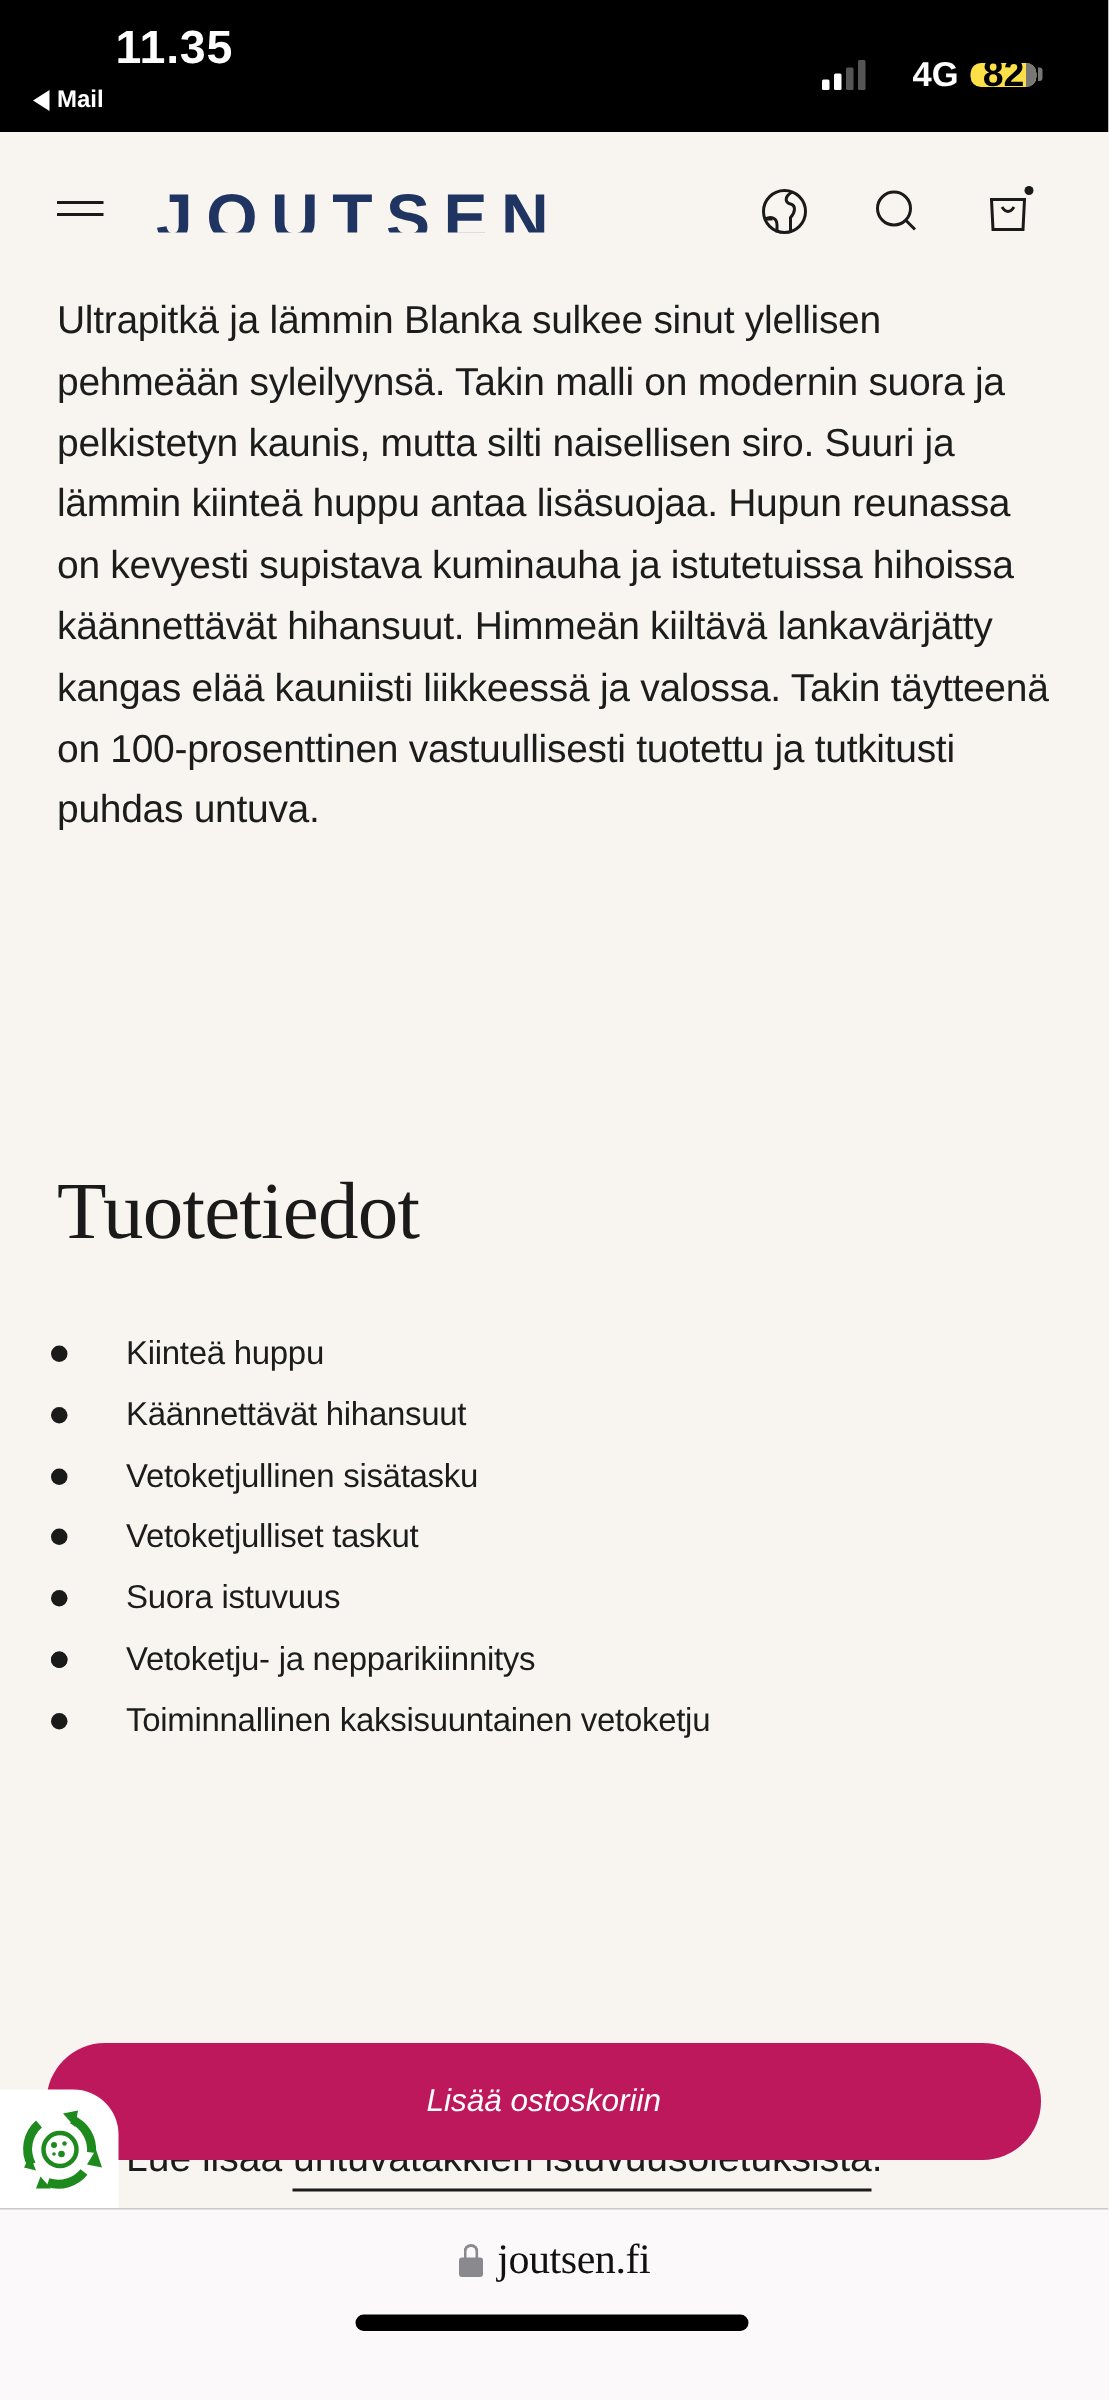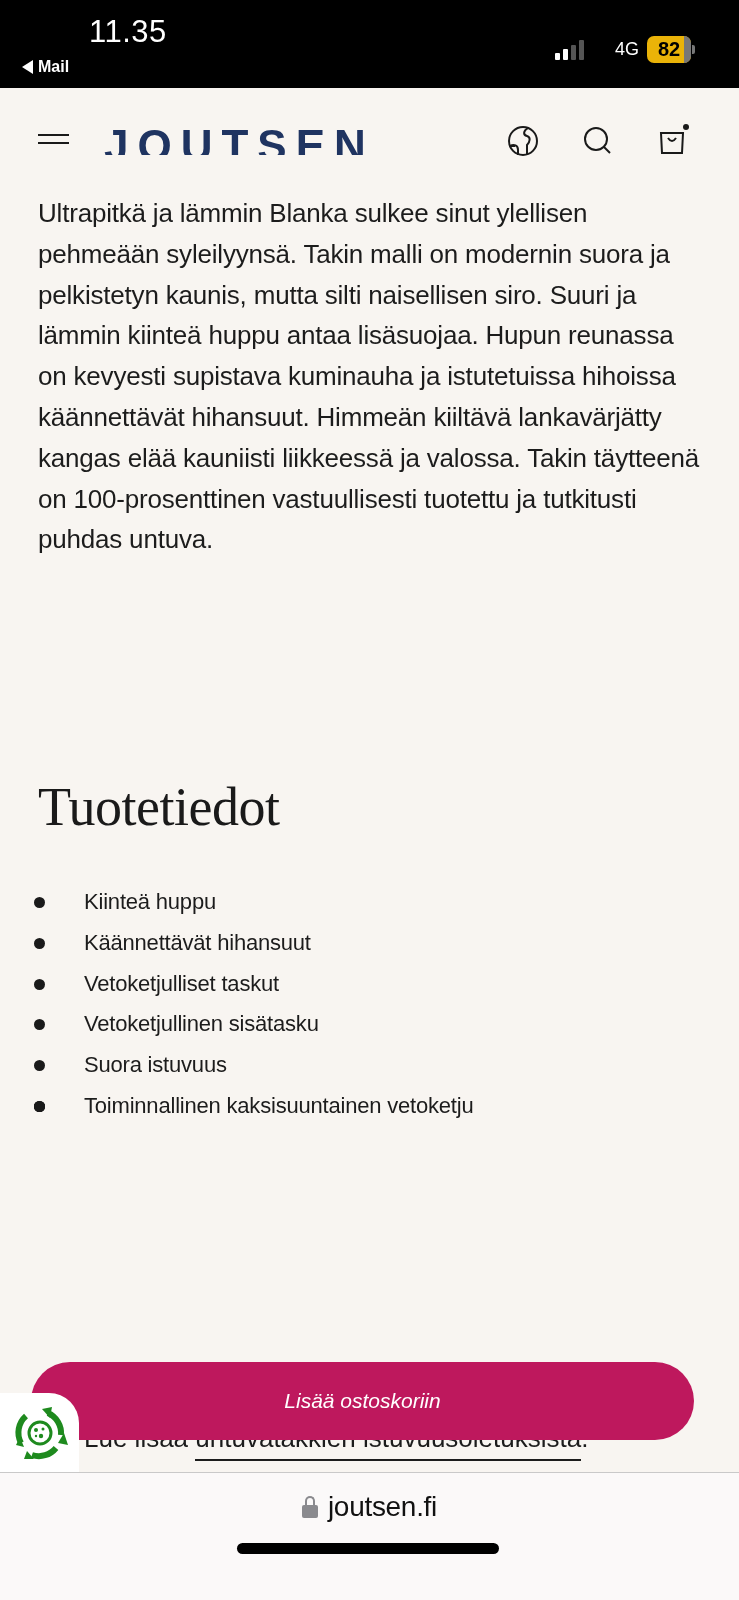--- a/index.html
+++ b/index.html
@@ -1,30 +1,30 @@
 <!DOCTYPE html>
 <html><head>
 <meta charset="utf-8">
 <style>
   * { margin: 0; padding: 0; box-sizing: border-box; }
   html, body { width: 739px; height: 1600px; overflow: hidden; background: #f8f5f1; }
   body { position: relative; font-family: "Liberation Sans", "DejaVu Sans", sans-serif; color: #1a1a1a; }
 
   
   .status-bar { position: absolute; left: 0; top: 0; width: 739px; height: 88px; background: #000; color: #fff; }
-  .status-time { position: absolute; left: 89px; top: 14px; font-size: 31px; font-weight: normal; letter-spacing: 0.5px; }
+  .status-time { position: absolute; left: 77px; top: 14px; font-size: 31px; font-weight: bold; letter-spacing: 0.5px; }
   .status-back { position: absolute; left: 22px; top: 58px; font-size: 16px; font-weight: bold; display: flex; align-items: center; gap: 5px; }
   .status-back .tri { width: 0; height: 0; border-top: 7px solid transparent; border-bottom: 7px solid transparent; border-right: 11px solid #fff; }
   .status-right { position: absolute; right: 44px; top: 36px; display: flex; align-items: center; gap: 8px; }
   .signal { display: flex; align-items: flex-end; gap: 3px; height: 20px; }
   .signal span { width: 5px; background: #fff; border-radius: 1px; }
   .signal span.dim { background: #555; }
-  .network { font-size: 18px; font-weight: normal; margin-left: 23px; }
+  .network { font-size: 23px; font-weight: bold; margin-left: 23px; }
   .battery { display: flex; align-items: center; }
-  .battery-body { width: 44px; height: 27px; border-radius: 7px; background: #eab308; color: #000; font-size: 20px; font-weight: bold; display: flex; align-items: center; justify-content: center; position: relative; overflow: hidden; }
+  .battery-body { width: 44px; height: 16px; border-radius: 7px; background: #fde047; color: #000; font-size: 25px; font-weight: bold; display: flex; align-items: center; justify-content: center; position: relative; overflow: hidden; }
   .battery-body .empty { position: absolute; right: 0; top: 0; bottom: 0; width: 7px; background: #777; }
   .battery-body .val { position: relative; z-index: 1; }
   .battery-tip { width: 3px; height: 9px; background: #777; border-radius: 0 2px 2px 0; margin-left: 1px; }
 
   
   .site-header { position: absolute; left: 0; top: 88px; width: 739px; height: 97px; background: #f8f5f1; overflow: hidden; }
   .menu-icon { position: absolute; left: 38px; top: 46px; width: 31px; height: 10px; cursor: pointer; }
   .menu-icon span { position: absolute; left: 0; width: 31px; height: 2px; background: #1a1a1a; }
   .logo-wrap { position: absolute; left: 104px; top: 36px; height: 31px; overflow: hidden; }
   .logo { font-family: "Liberation Sans", sans-serif; font-weight: bold; font-size: 44px; letter-spacing: 9px; color: #1f3461; line-height: 44px; display: block; }
@@ -43,21 +43,21 @@
 
   
   .cta { position: absolute; left: 31px; top: 1362px; width: 663px; height: 78px; border-radius: 39px; background: #be185d; color: #fff; font-size: 21px; display: flex; align-items: center; justify-content: center; border: none; cursor: pointer; font-style: italic; }
 
   
   .badge { position: absolute; left: 0; top: 1393px; width: 79px; height: 79px; background: #ffffff; border-top-right-radius: 30px; display: flex; align-items: center; justify-content: center; cursor: pointer; }
   .badge svg { width: 56px; height: 56px; }
 
   
   .url-bar { position: absolute; left: 0; top: 1472px; width: 739px; height: 128px; background: #fbf9f9; border-top: 1px solid #c9c9c9; }
-  .url { position: absolute; left: 0; right: 0; top: 18px; display: flex; justify-content: center; align-items: center; gap: 10px; cursor: pointer; }
+  .url { position: absolute; left: 0; right: 0; top: 18px; display: flex; justify-content: center; align-items: center; gap: 10px; cursor: pointer; font-family: Liberation Serif, serif; }
   .url .lock { width: 16px; height: 22px; position: relative; }
   .url .lock .shackle { position: absolute; left: 3px; top: 0; width: 10px; height: 12px; border: 2.5px solid #8a8a8e; border-bottom: none; border-radius: 6px 6px 0 0; }
   .url .lock .body { position: absolute; left: 0; top: 9px; width: 16px; height: 13px; background: #8a8a8e; border-radius: 2px; }
   .url-text { font-size: 28px; color: #111; letter-spacing: -0.3px; }
   .home-indicator { position: absolute; left: 237px; top: 70px; width: 262px; height: 11px; background: #000; border-radius: 6px; }
 </style>
 </head>
 <body>
 
 <div class="status-bar">
@@ -116,25 +116,25 @@
 </header>
 
 <div class="content">
   <p class="desc">Ultrapitkä ja lämmin Blanka sulkee sinut ylellisen pehmeään syleilyynsä. Takin malli on modernin suora ja pelkistetyn kaunis, mutta silti naisellisen siro. Suuri ja lämmin kiinteä huppu antaa lisäsuojaa. Hupun reunassa on kevyesti supistava kuminauha ja istutetuissa hihoissa käännettävät hihansuut. Himmeän kiiltävä lankavärjätty kangas elää kauniisti liikkeessä ja valossa. Takin täytteenä on 100-prosenttinen vastuullisesti tuotettu ja tutkitusti puhdas untuva.</p>
 </div>
 
 <h2 class="section-title">Tuotetiedot</h2>
 <ul class="features">
   <li><span class="bullet"></span><span>Kiinteä huppu</span></li>
   <li><span class="bullet"></span><span>Käännettävät hihansuut</span></li>
+  <li><span class="bullet"></span><span>Vetoketjullinen sisätasku</span></li>
   <li><span class="bullet"></span><span>Vetoketjulliset taskut</span></li>
-  <li><span class="bullet"></span><span>Vetoketjullinen sisätasku</span></li>
   <li><span class="bullet"></span><span>Suora istuvuus</span></li>
   <li><span class="bullet"></span></li>
-  <li><span class="bullet"></span></li>
+  <li><span class="bullet"></span><span>Vetoketju- ja nepparikiinnitys</span></li>
   <li><span class="bullet"></span><span>Toiminnallinen kaksisuuntainen vetoketju</span></li>
 </ul>
 
 <div class="hidden-line">
   <span>Lue lisää</span>
   <a>untuvatakkien istuvuusoletuksista</a><span>.</span>
 </div>
 
 <button class="cta">Lisää ostoskoriin</button>
 

